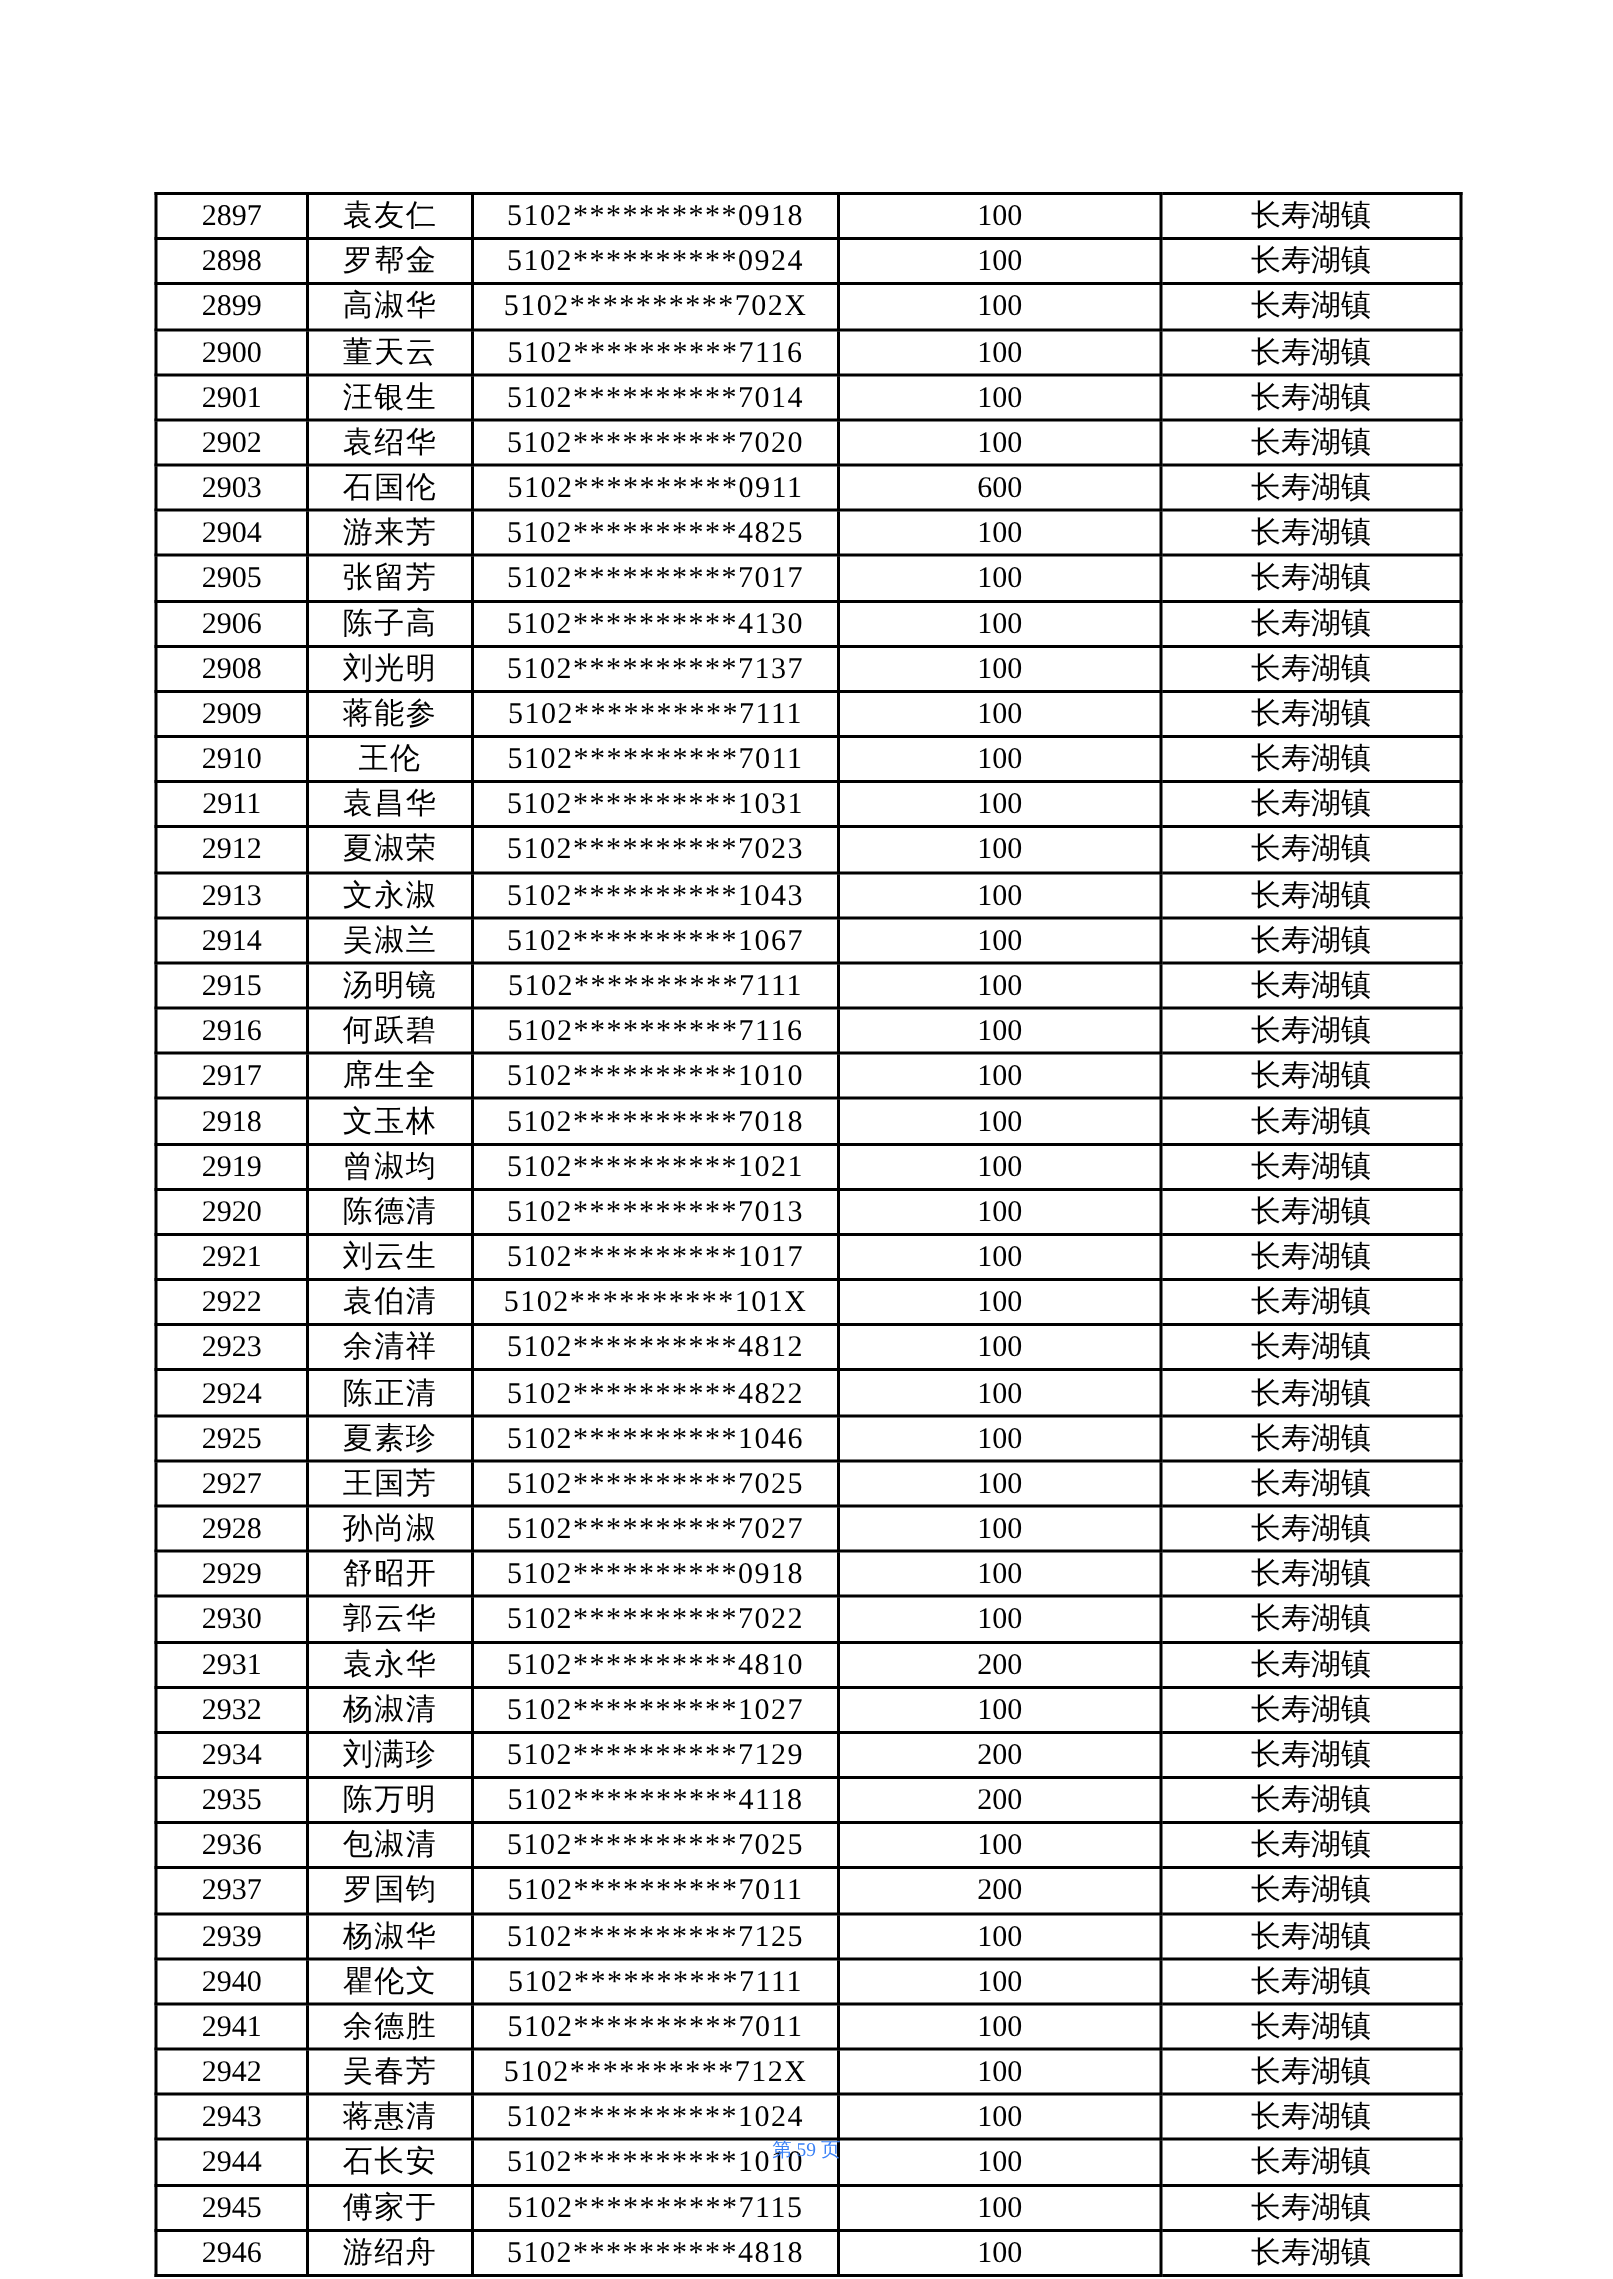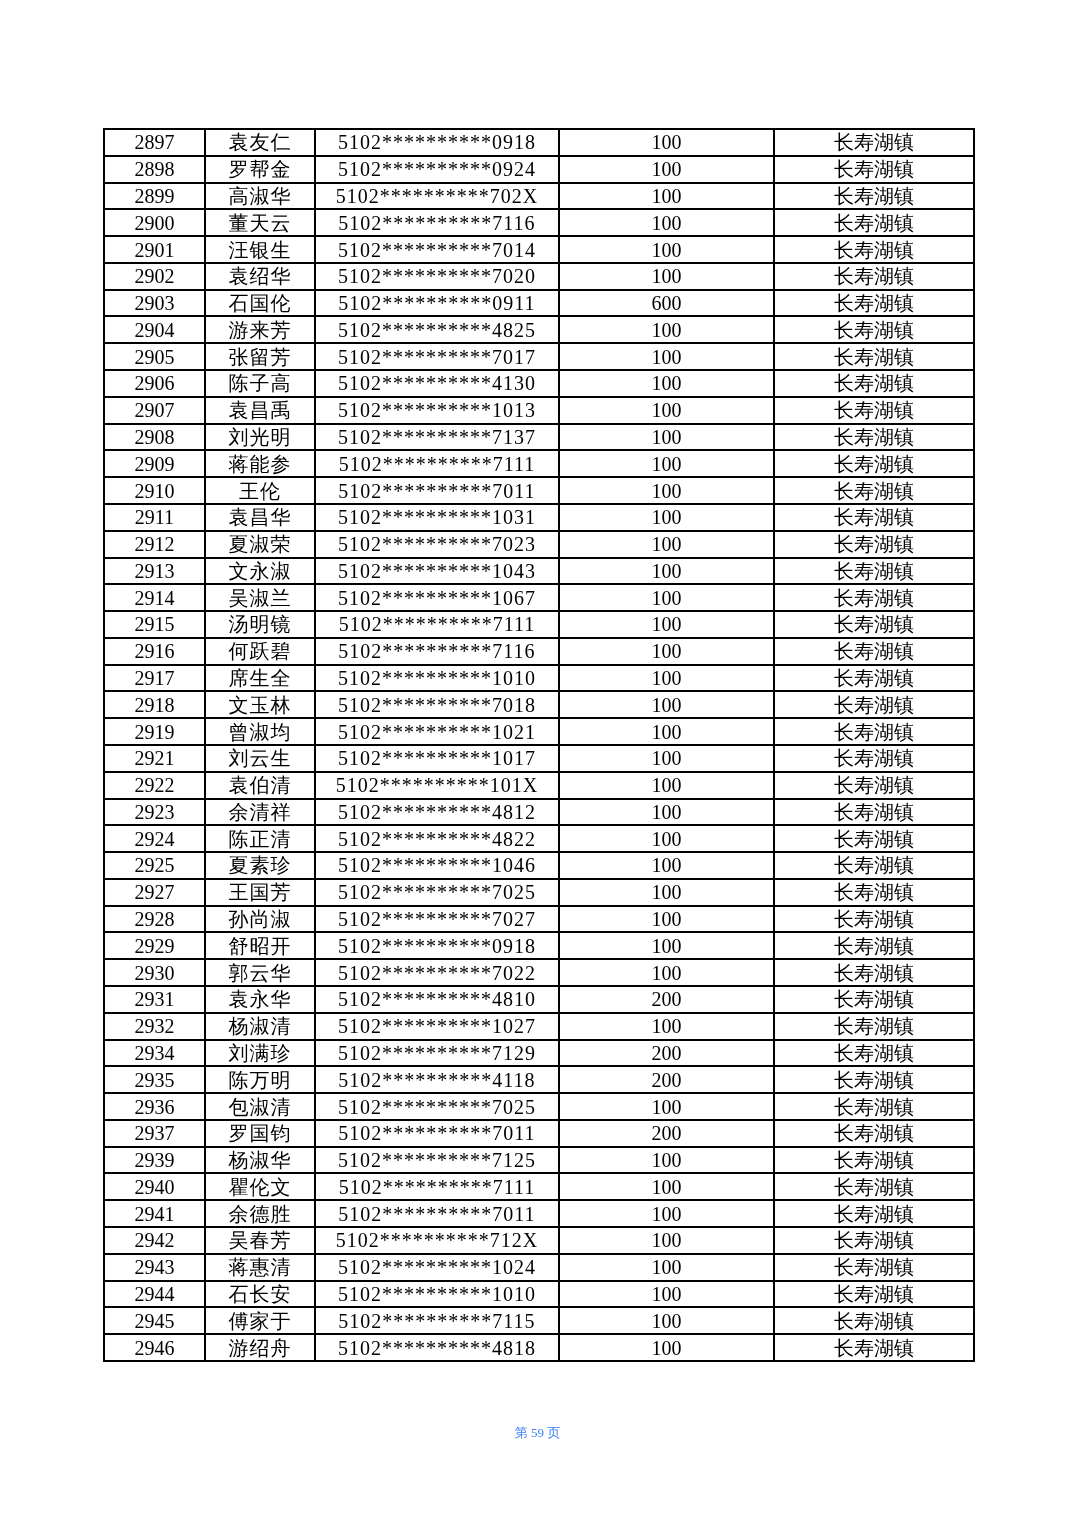--- a/index.html
+++ b/index.html
@@ -18,21 +18,21 @@
   .sheet {
     position: absolute;
     inset: 0;
     background: #ffffff;
   }
   table.roster {
     position: absolute;
     left: 103px;
     top: 128px;
     width: 870px;
-    height: 1234px;
+    height: 1390px;
     border-collapse: collapse;
     table-layout: fixed;
   }
   table.roster td {
     border: 2px solid #000000;
     padding: 0;
     text-align: center;
     vertical-align: middle;
     font-size: 20px;
     line-height: 1;
@@ -136,27 +136,20 @@
       <td class="c-town">长寿湖镇</td>
     </tr>
         <tr>
       <td class="c-no">2906</td>
       <td class="c-name">陈子高</td>
       <td class="c-id">5102**********4130</td>
       <td class="c-amount">100</td>
       <td class="c-town">长寿湖镇</td>
     </tr>
         <tr>
-      <td class="c-no">2907</td>
-      <td class="c-name">袁昌禹</td>
-      <td class="c-id">5102**********1013</td>
-      <td class="c-amount">100</td>
-      <td class="c-town">长寿湖镇</td>
-    </tr>
-        <tr>
       <td class="c-no">2908</td>
       <td class="c-name">刘光明</td>
       <td class="c-id">5102**********7137</td>
       <td class="c-amount">100</td>
       <td class="c-town">长寿湖镇</td>
     </tr>
         <tr>
       <td class="c-no">2909</td>
       <td class="c-name">蒋能参</td>
       <td class="c-id">5102**********7111</td>
@@ -223,20 +216,27 @@
       <td class="c-no">2918</td>
       <td class="c-name">文玉林</td>
       <td class="c-id">5102**********7018</td>
       <td class="c-amount">100</td>
       <td class="c-town">长寿湖镇</td>
     </tr>
         <tr>
       <td class="c-no">2919</td>
       <td class="c-name">曾淑均</td>
       <td class="c-id">5102**********1021</td>
+      <td class="c-amount">100</td>
+      <td class="c-town">长寿湖镇</td>
+    </tr>
+        <tr>
+      <td class="c-no">2920</td>
+      <td class="c-name">陈德清</td>
+      <td class="c-id">5102**********7013</td>
       <td class="c-amount">100</td>
       <td class="c-town">长寿湖镇</td>
     </tr>
         <tr>
       <td class="c-no">2921</td>
       <td class="c-name">刘云生</td>
       <td class="c-id">5102**********1017</td>
       <td class="c-amount">100</td>
       <td class="c-town">长寿湖镇</td>
     </tr>

